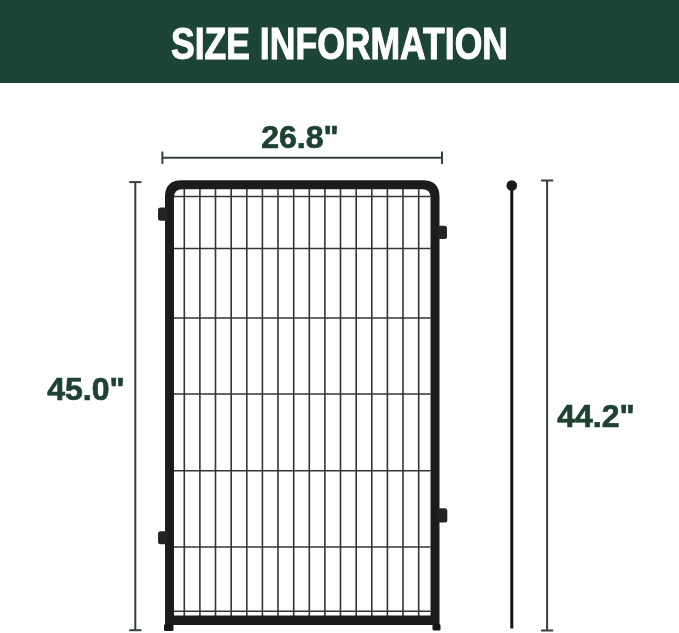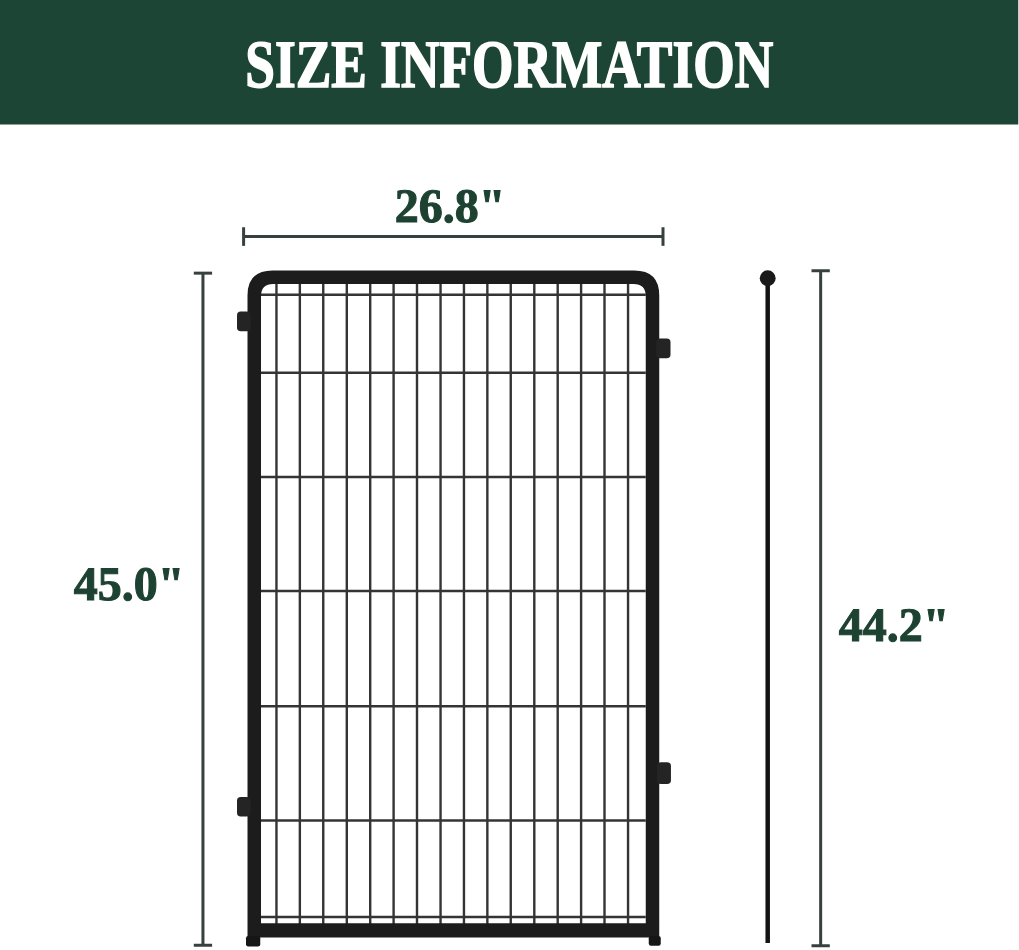--- a/index.html
+++ b/index.html
@@ -1,16 +1,16 @@
 <!DOCTYPE html>
 <html><head>
 <meta charset="utf-8">
 <style>
   html,body{margin:0;padding:0;background:#ffffff;width:679px;height:633px;overflow:hidden;}
-  .page{position:relative;width:541px;height:633px;font-family:Liberation Serif, serif;}
+  .page{position:relative;width:541px;height:633px;font-family:Liberation Sans, sans-serif;}
   .hdr{position:absolute;left:0;top:0;width:679px;height:83px;background:#1d4535;}
   .hdr-t{position:absolute;left:0;top:21px;width:679px;text-align:center;color:#ffffff;
      font-weight:bold;font-size:45px;letter-spacing:0;line-height:45px;
      -webkit-text-stroke:1.1px #ffffff;transform:scaleX(0.79);transform-origin:339.5px 0;}
   svg{position:absolute;left:0;top:0;}
 </style>
 </head>
 <body>
 <div class="page">
 

